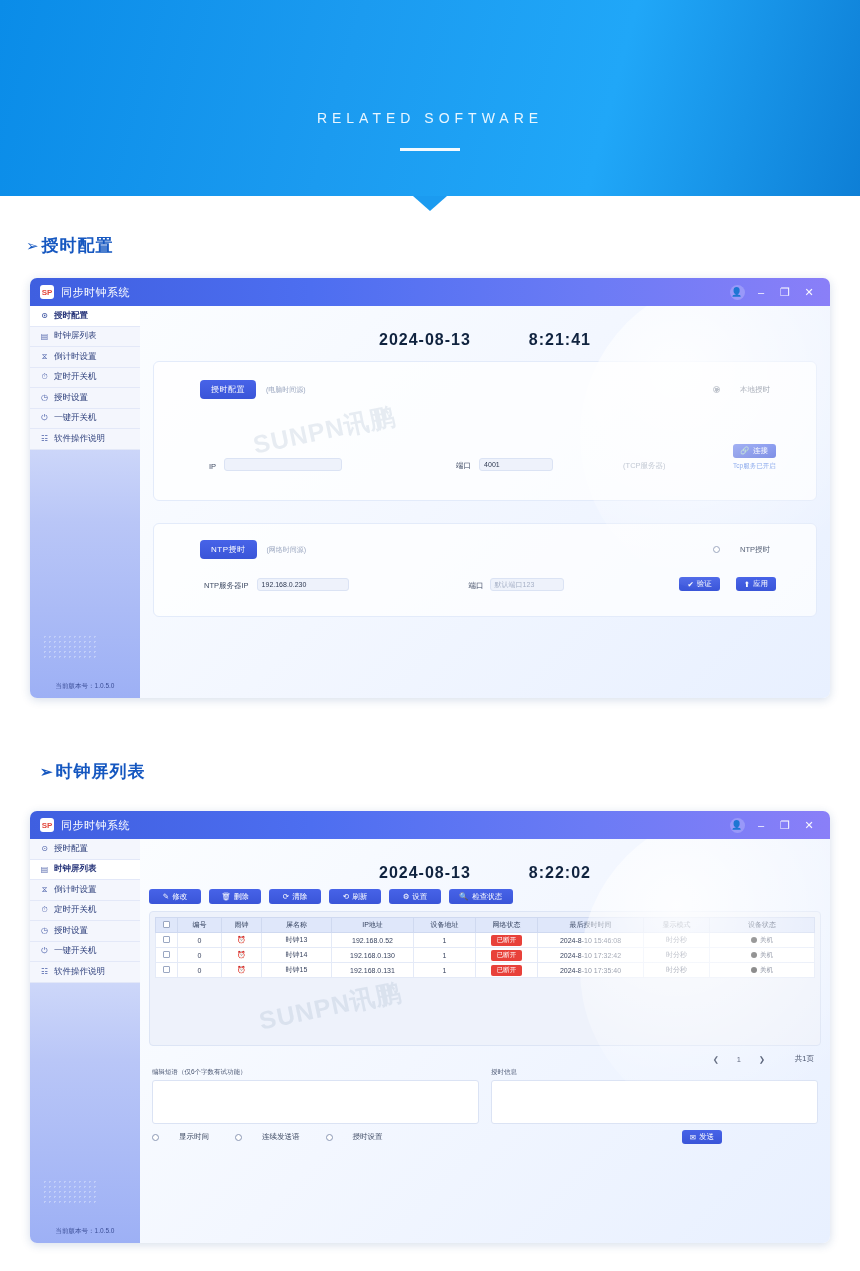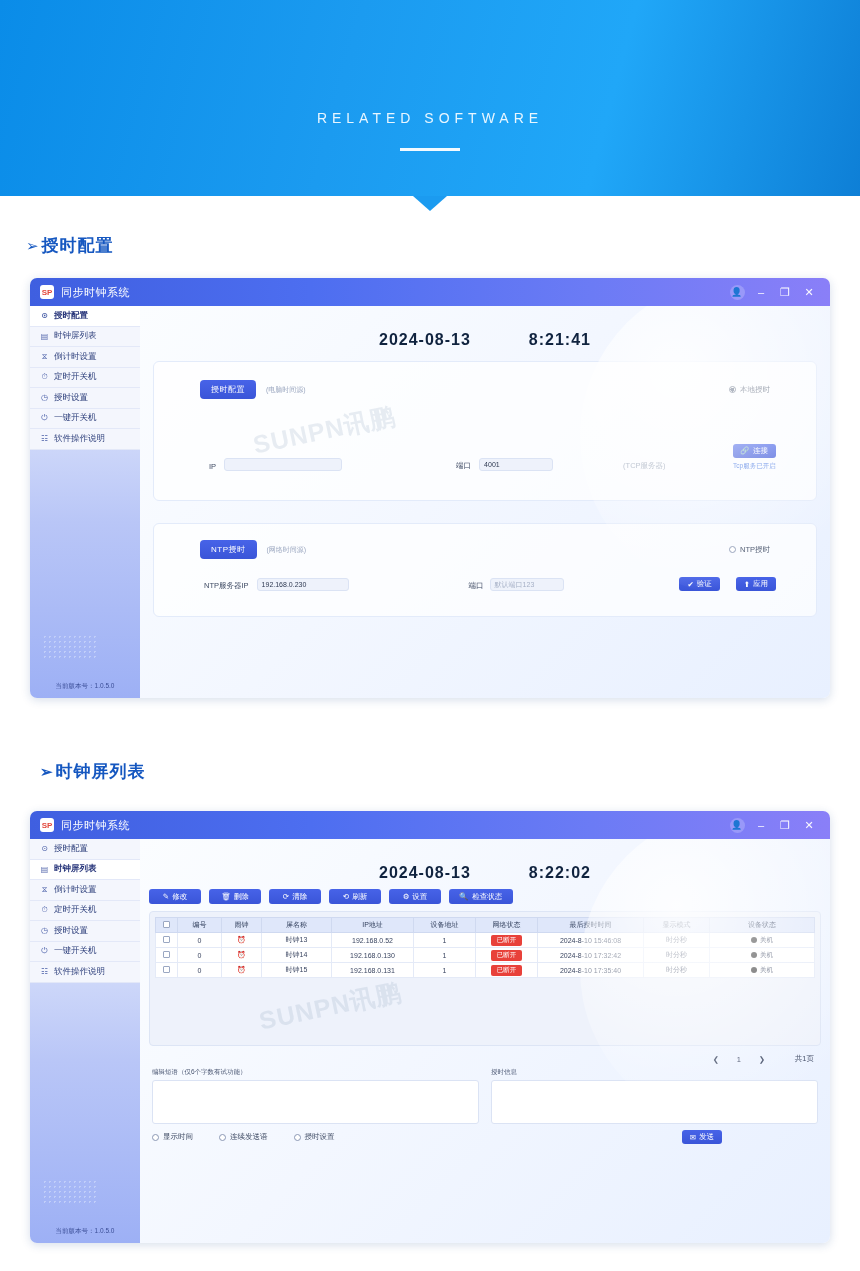--- a/index.html
+++ b/index.html
@@ -186,21 +186,21 @@
     background: linear-gradient(180deg,#4763e8,#3a55d8);
     color: #fff;
     font-size: 8px;
     padding: 4px 11px;
     border-radius: 4px;
     letter-spacing: .5px;
   }
   .hint { font-size: 7px; color: #9aa6bf; margin-left: 10px; }
 
   .radio {
-    display: inline-flex; align-items: center; gap: 4px;
+    display: inline-flex; align-items: center; gap: 20px;
     font-size: 7.5px; color: #3e4a63;
   }
   .radio .dot {
     width: 7px; height: 7px; border-radius: 50%;
     border: 1px solid #8b98b5; background: #fff;
     display: inline-block;
   }
   .radio.on .dot { border-color: #31425f; background: radial-gradient(circle, #31425f 0 2px, #fff 2px); }
 
   .field-label { font-size: 7.5px; color: #3e4a63; }

